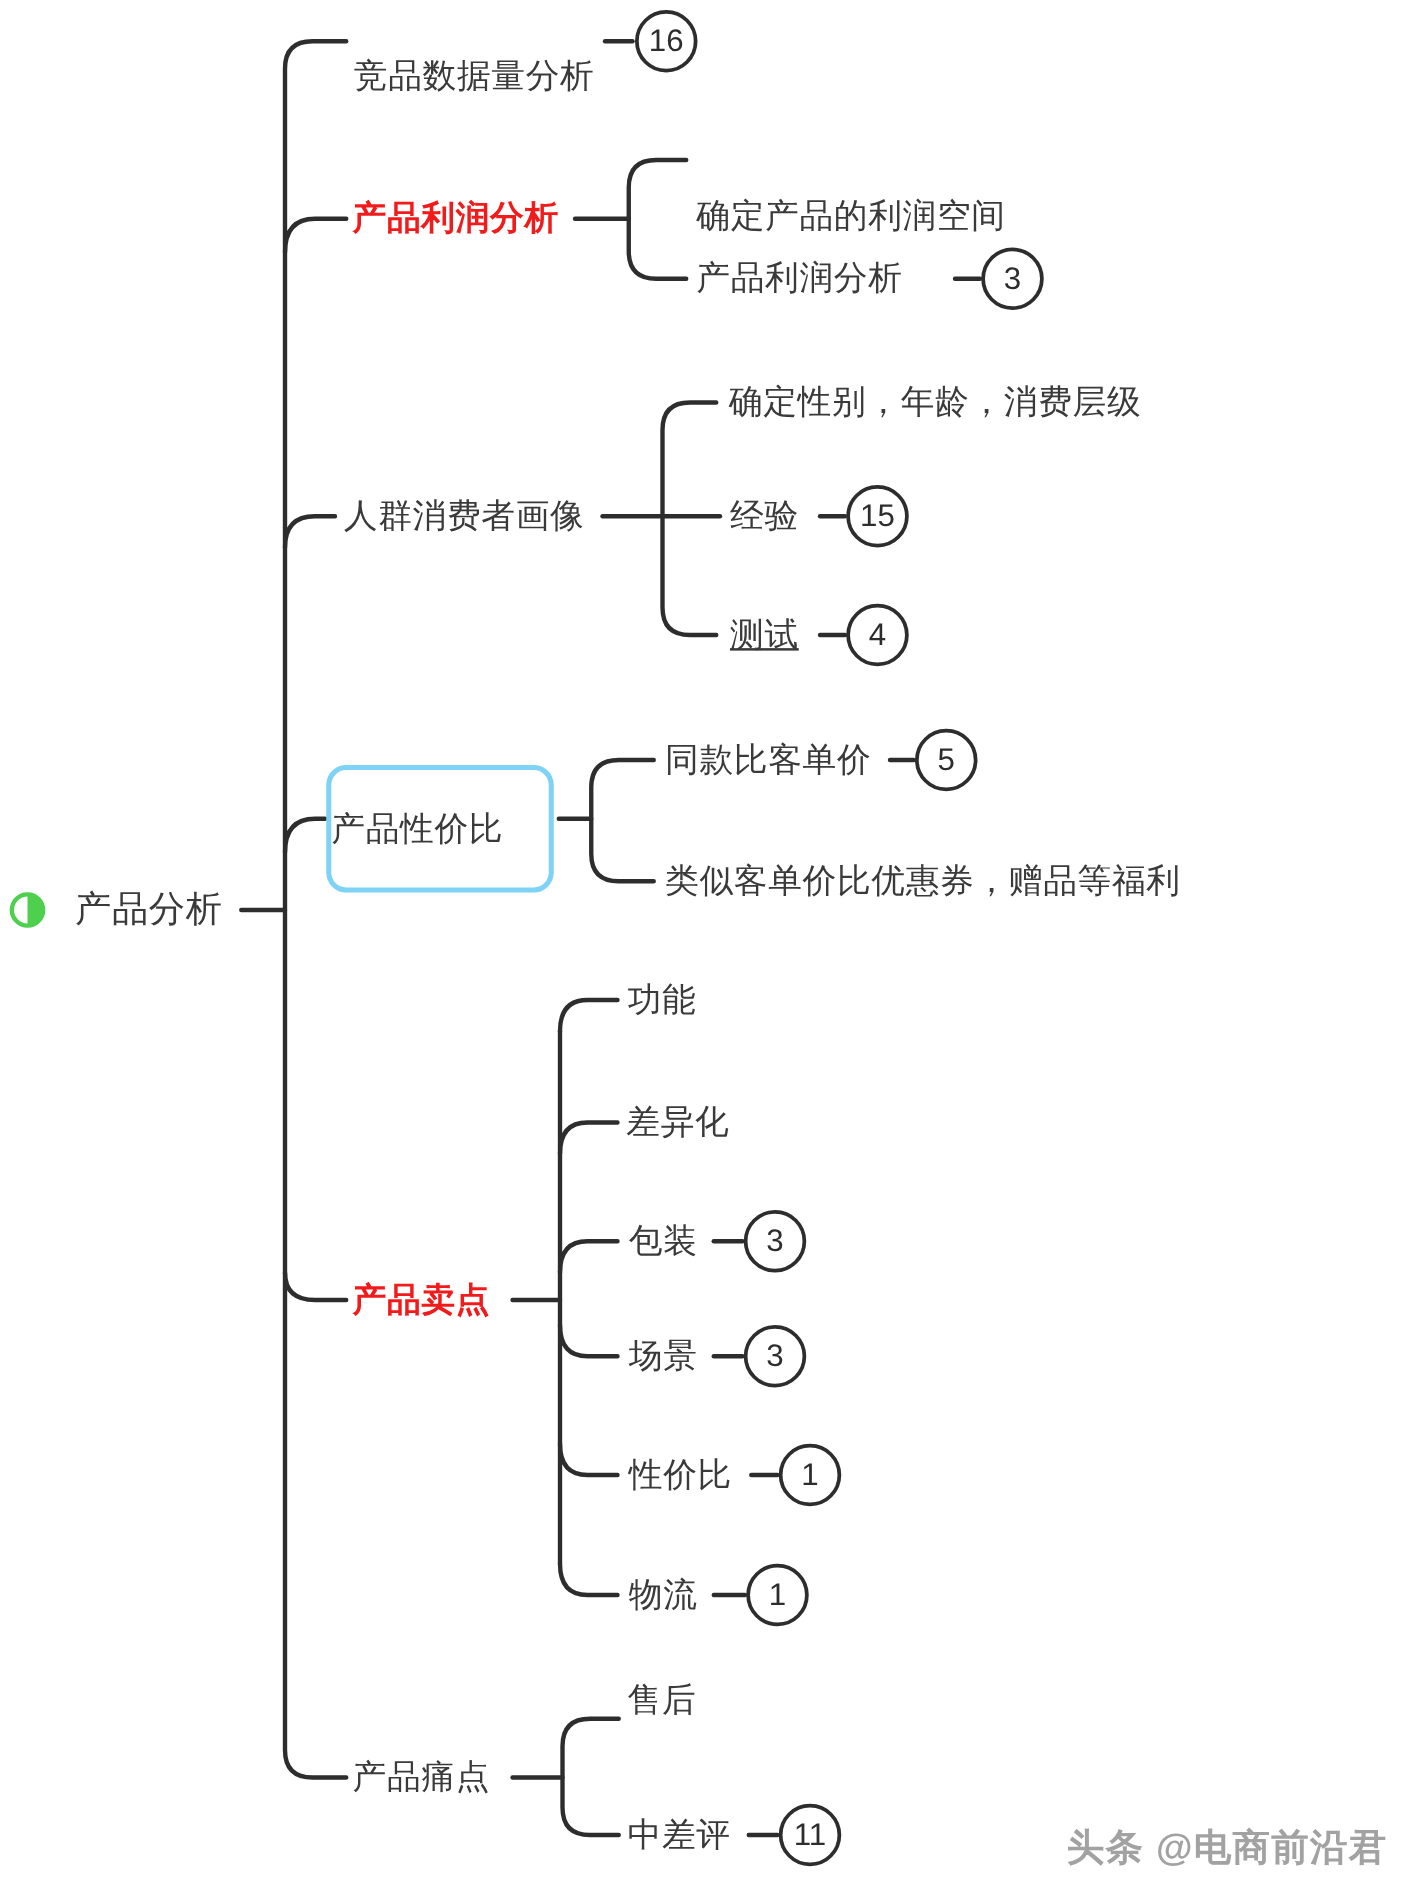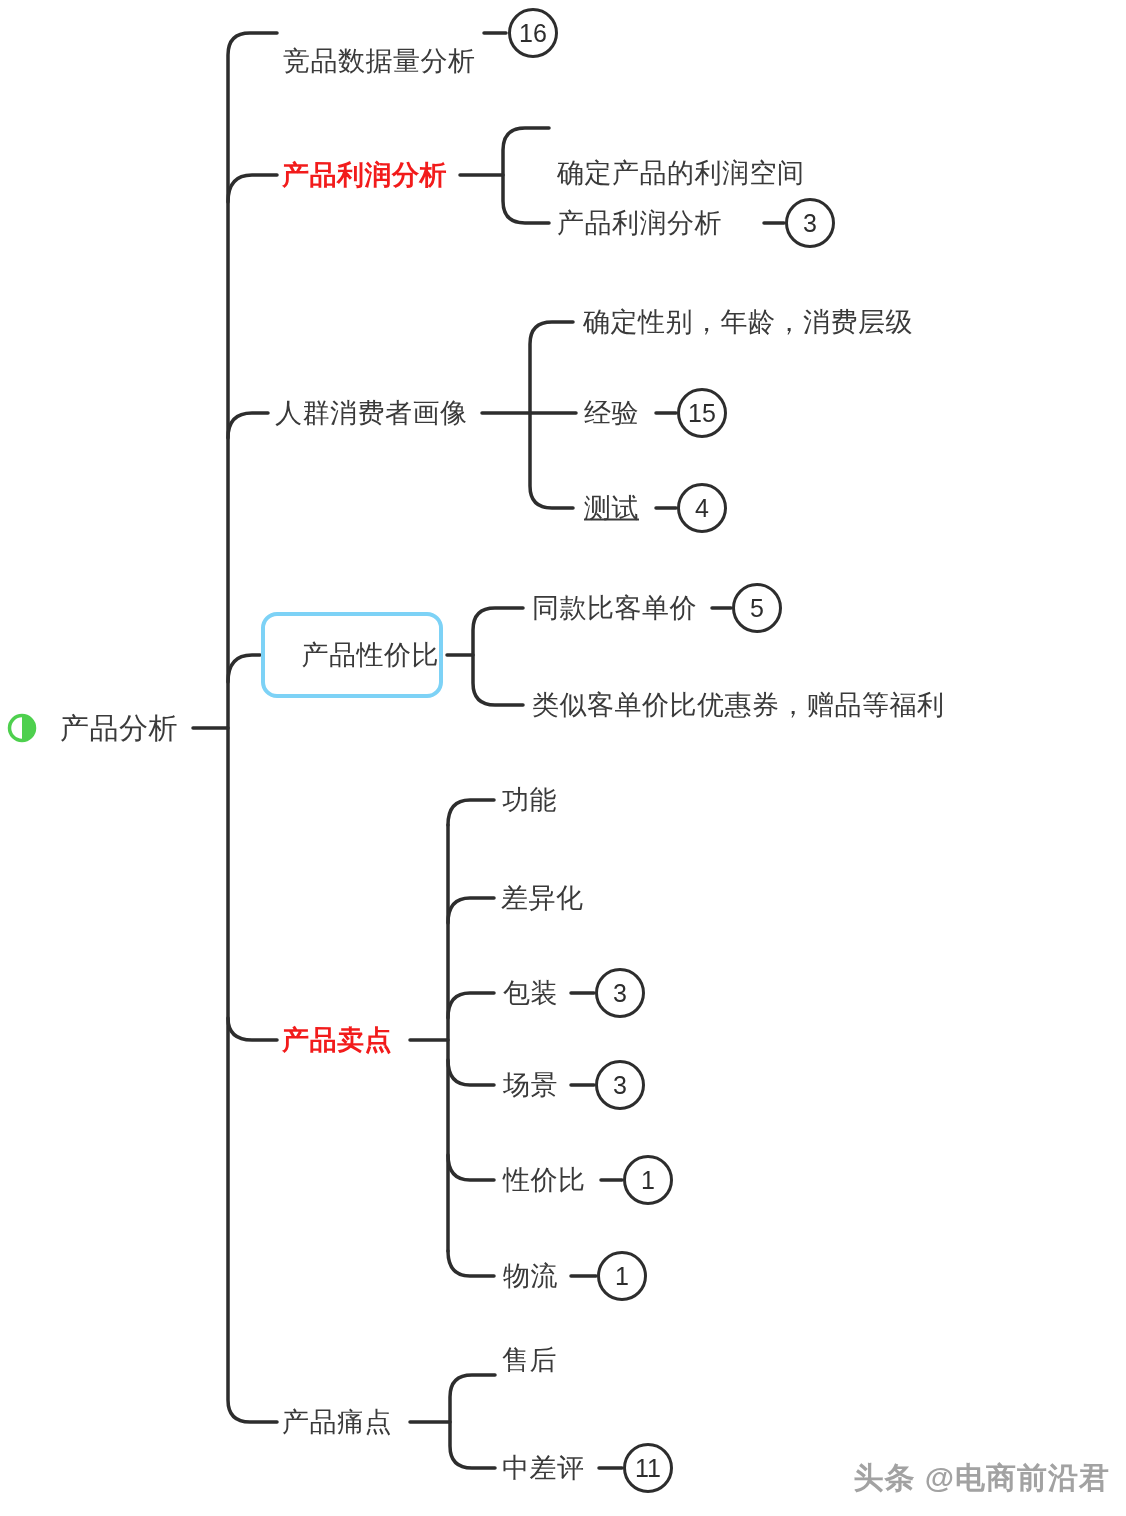--- a/index.html
+++ b/index.html
@@ -18,25 +18,25 @@
     letter-spacing:0.5px;
     color:#3a3a3a;
     white-space:nowrap;
     line-height:1;
   }
   .node.red { color:#f21b1b; font-weight:bold; }
   .root-label { font-size:29px; color:#3a3a3a; }
   .hl-box {
     position:absolute;
     left:261px; top:612px;
-    width:182px; height:86px;
+    width:182px; height:102px;
     border:4px solid #7dd2f6;
     border-radius:16px;
     box-sizing:border-box;
-    display:flex; align-items:center; justify-content:flex-end;
+    display:flex; align-items:center; justify-content:flex-start;
     background:#ffffff;
   }
   .hl-box .node { position:static; transform:none; }
   .badge {
     position:absolute;
     width:50px; height:50px;
     transform:translate(-50%,-50%);
     border:3px solid #2d2d2d;
     border-radius:50%;
     background:#ffffff;

